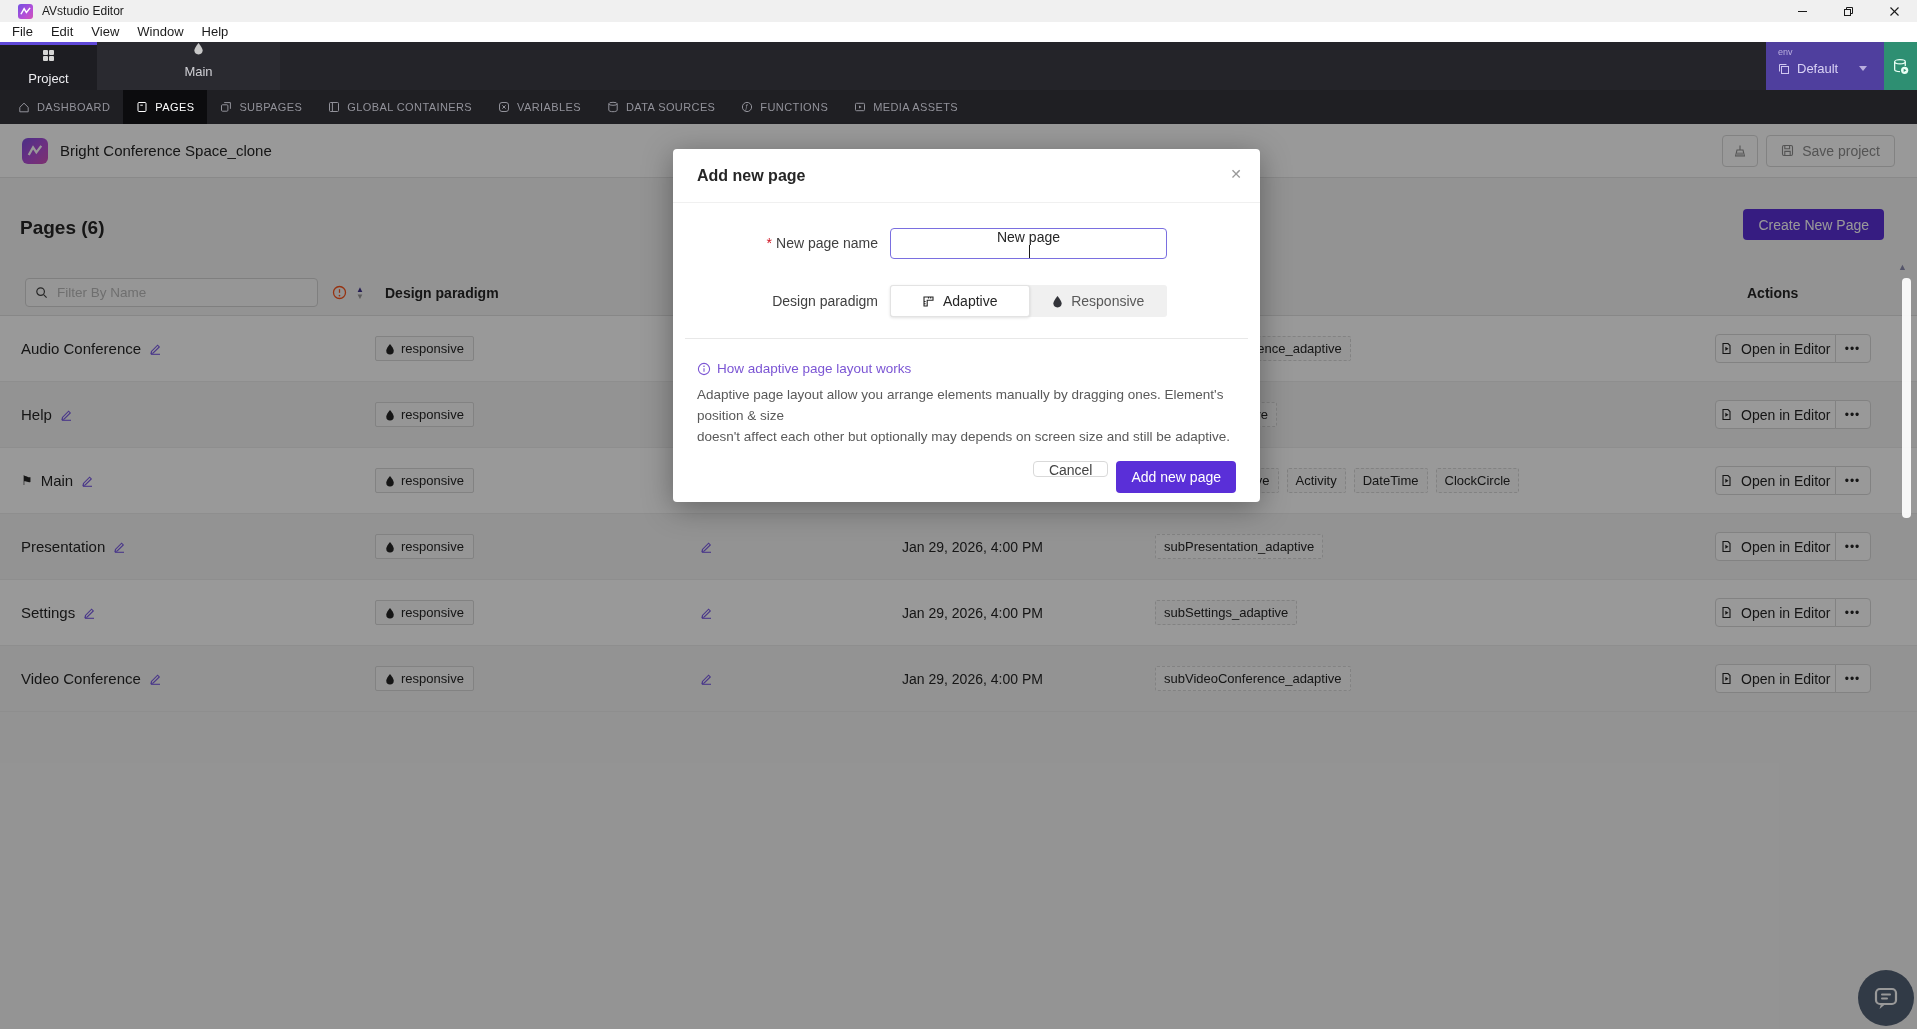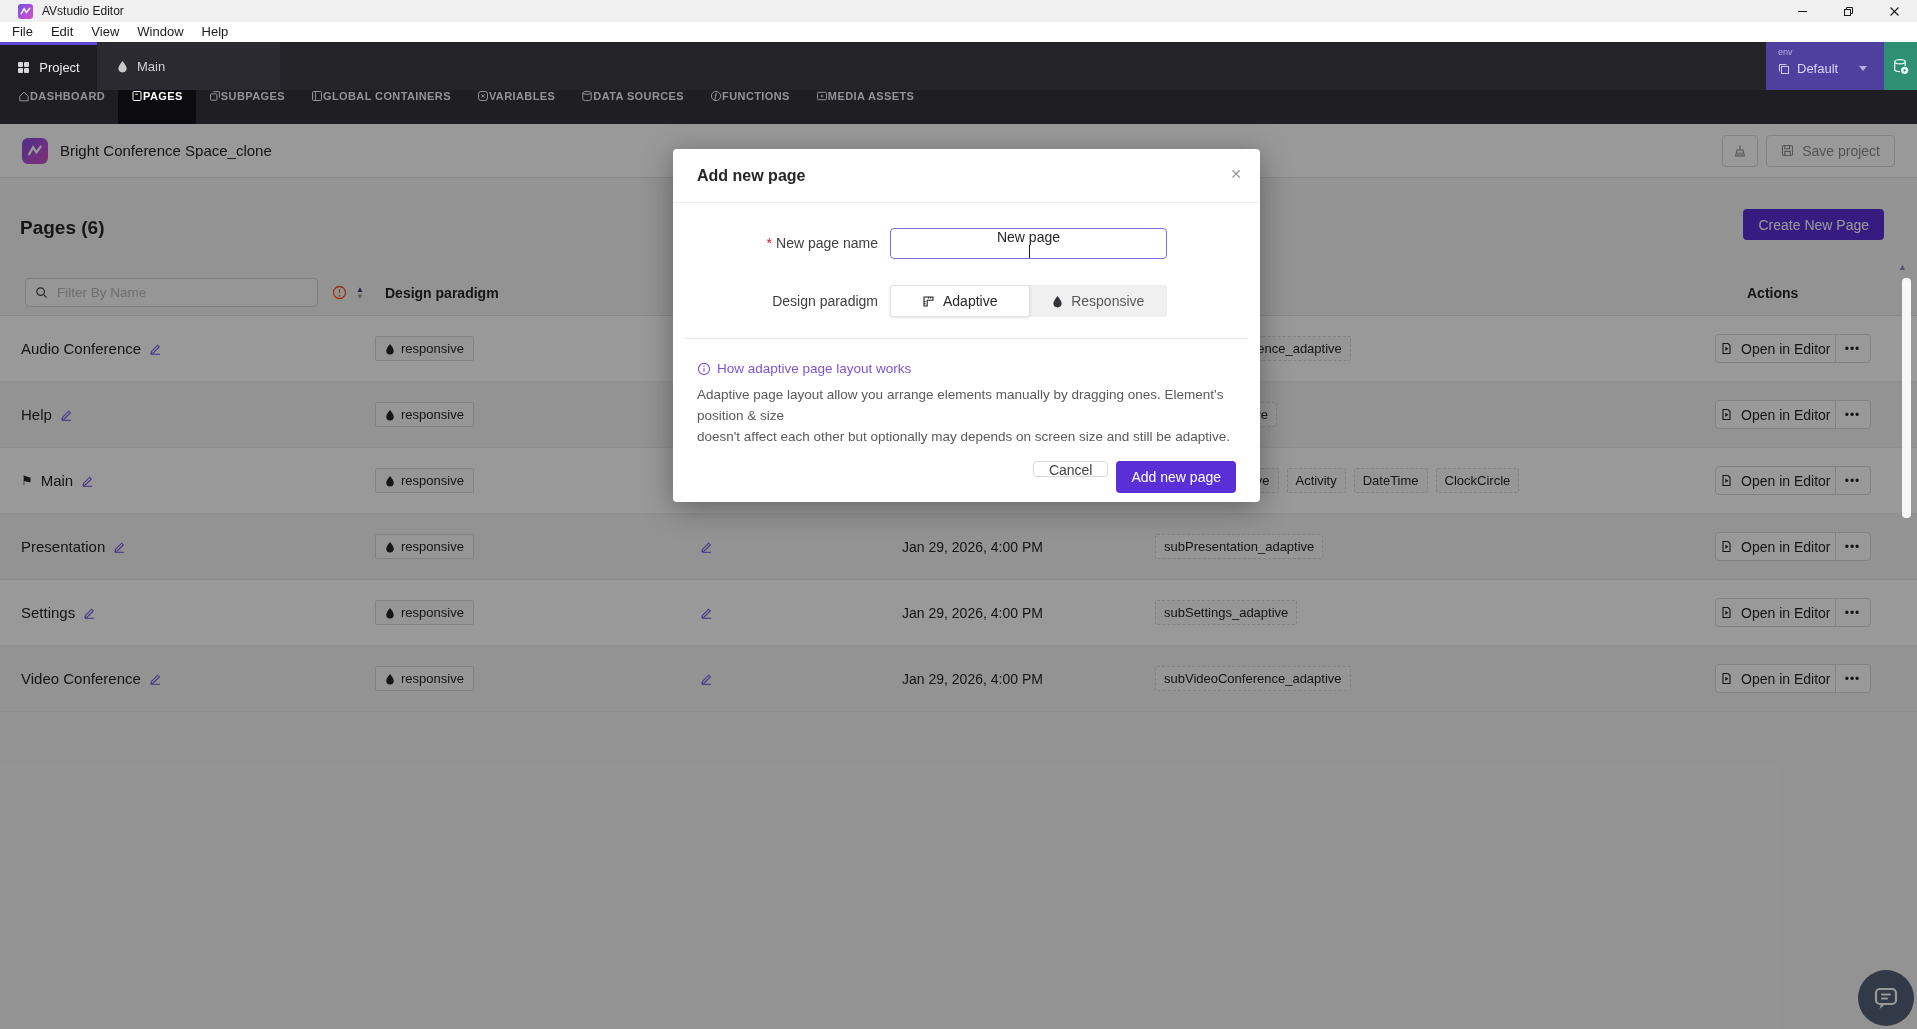--- a/index.html
+++ b/index.html
@@ -13,33 +13,33 @@
   .titlebar .apptitle{font-size:12px;color:#1b1b1b;}
   .winctrl{margin-left:auto;display:flex;height:22px;}
   .winbtn{width:46px;height:22px;display:flex;align-items:center;justify-content:center;color:#1a1a1a;font-size:11px;}
 
   
   .menubar{height:20px;background:#ffffff;display:flex;align-items:center;padding-left:3px;}
   .menuitem{font-size:13px;color:#1b1b1b;padding:0 9px;line-height:20px;}
 
   
   .toolbar{height:48px;background:#242429;display:flex;align-items:stretch;}
-  .ttab{display:flex;align-items:center;gap:9px;font-size:13px;color:#cfcfd4;}
+  .ttab{display:flex;align-items:center;gap:9px;font-size:13px;color:#cfcfd4;flex-direction:column;}
   .ttab.project{width:97px;justify-content:center;background:#1d1d22;border-top:3px solid #5f48d8;color:#ececf0;}
   .ttab.main{width:163px;padding-left:20px;background:#2a2a30;}
   .tspacer{flex:1;}
   .envblock{width:118px;background:#4f3f9e;padding:5px 0 0 12px;box-sizing:border-box;}
   .envlabel{font-size:9px;color:#b9aede;line-height:10px;}
   .envrow{display:flex;align-items:center;gap:7px;margin-top:4px;color:#d9d2f5;font-size:13px;}
   .caret{width:0;height:0;border-left:4px solid transparent;border-right:4px solid transparent;border-top:5px solid #b9aede;margin-left:14px;}
   .greenbtn{width:33px;background:#2e8f72;display:flex;align-items:center;justify-content:center;}
 
   
   .navbar{height:34px;background:#1f1f23;display:flex;align-items:stretch;padding-left:5px;}
-  .navitem{display:flex;align-items:flex-start;padding:0 13px;font-size:11px;font-weight:bold;
+  .navitem{display:flex;align-items:center;gap:7px;padding:0 13px;font-size:11px;font-weight:normal;
     letter-spacing:.4px;color:#92929a;}
   .navitem.active{background:#0c0c0e;color:#ffffff;}
 
   
   .content{position:absolute;top:124px;left:0;right:0;bottom:0;background:#f6f6f6;}
   .pageheader{height:54px;background:#ffffff;border-bottom:1px solid #e4e4e4;display:flex;align-items:center;padding:0 22px;box-sizing:border-box;}
   .plogo{width:26px;height:26px;border-radius:6px;background:linear-gradient(135deg,#7d4fe0 0%,#b44fd8 55%,#d052b8 100%);
     display:flex;align-items:center;justify-content:center;margin-right:12px;}
   .pname{font-size:15px;color:#262626;}
   .phactions{margin-left:auto;display:flex;gap:8px;align-items:center;}

